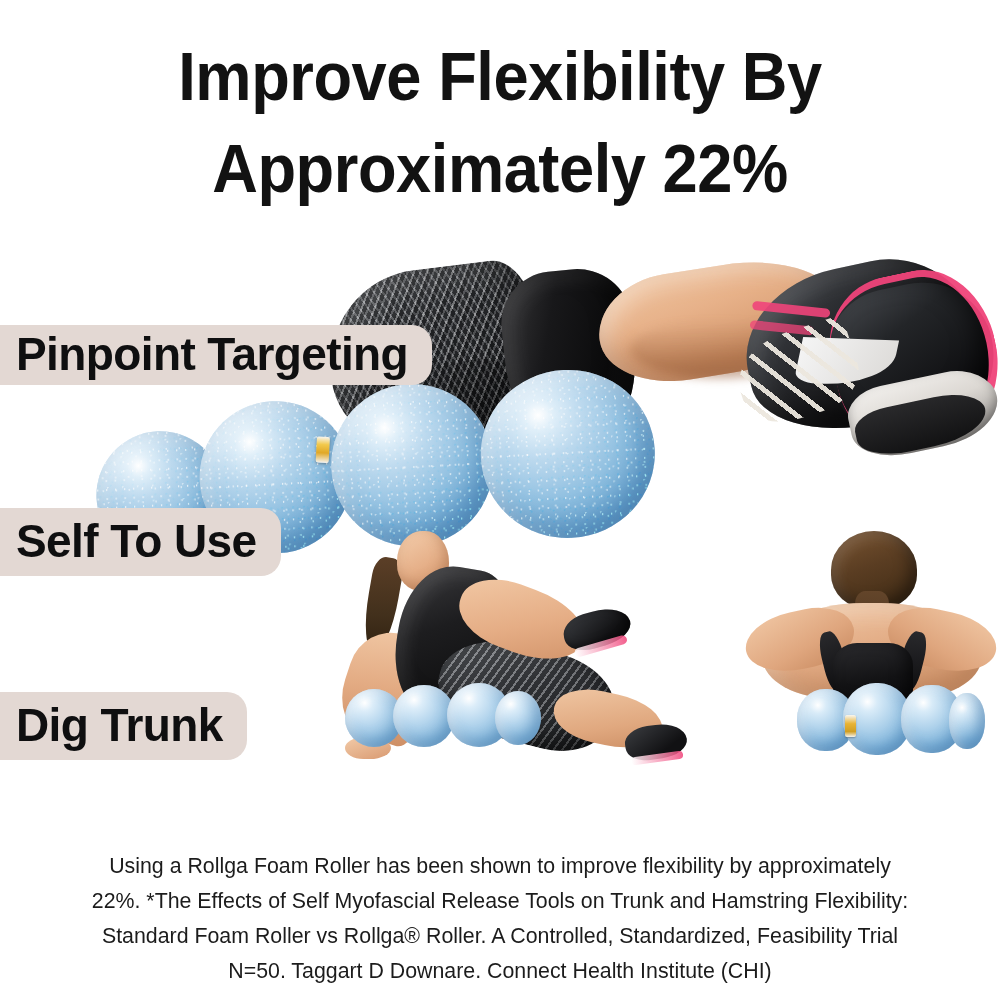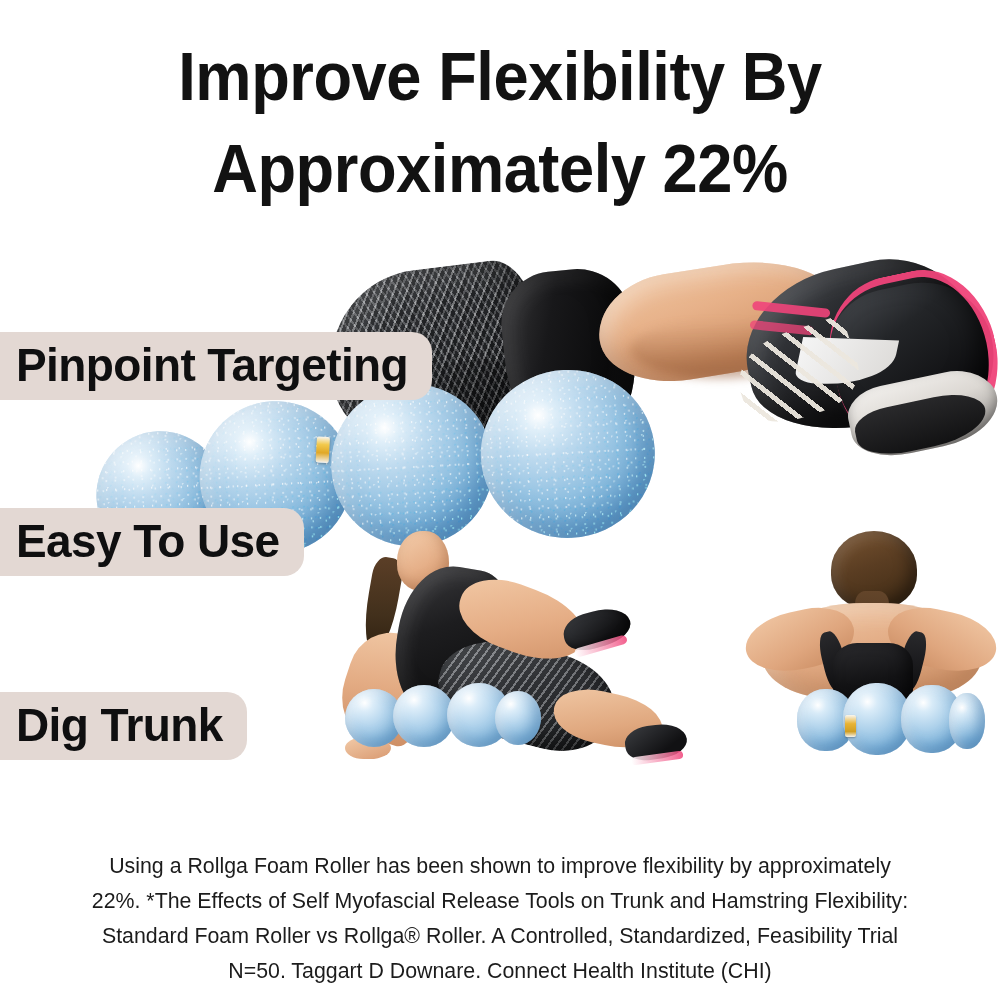--- a/index.html
+++ b/index.html
@@ -493,21 +493,21 @@
     color: #0f0f10;
     font-family: "Liberation Sans", sans-serif;
     font-weight: 700;
     font-size: 46px;
     line-height: 1;
     letter-spacing: -0.6px;
     padding: 12px 24px 14px 16px;
     box-sizing: border-box;
     z-index: 5;
   }
-  #badge-1 { top: 332px; height: 68px; }
+  #badge-1 { top: 325px; height: 60px; }
   #badge-2 { top: 508px; height: 68px; }
   #badge-3 { top: 692px; height: 68px; }
 
   
   #footnote {
     position: absolute;
     left: 0;
     top: 848px;
     width: 1000px;
     text-align: center;
@@ -595,21 +595,21 @@
       <div class="lb c4"></div>
     </div>
     <div class="p3-tag"></div>
   </div>
 </div>
 
 <div class="badge" id="badge-1">
   <span>Pinpoint Targeting</span>
 </div>
 <div class="badge" id="badge-2">
-  <span>Easy To Use</span>
+  <span>Self To Use</span>
 </div>
 <div class="badge" id="badge-3">
   <span>Dig Trunk</span>
 </div>
 
 <div id="footnote">
   <span class="fn-line">Using a Rollga Foam Roller has been shown to improve flexibility by approximately</span>
   <span class="fn-line">22%. *The Effects of Self Myofascial Release Tools on Trunk and Hamstring Flexibility:</span>
   <span class="fn-line">Standard Foam Roller vs Rollga® Roller. A Controlled, Standardized, Feasibility Trial</span>
   <span class="fn-line">N=50. Taggart D Downare. Connect Health Institute (CHI)</span>

